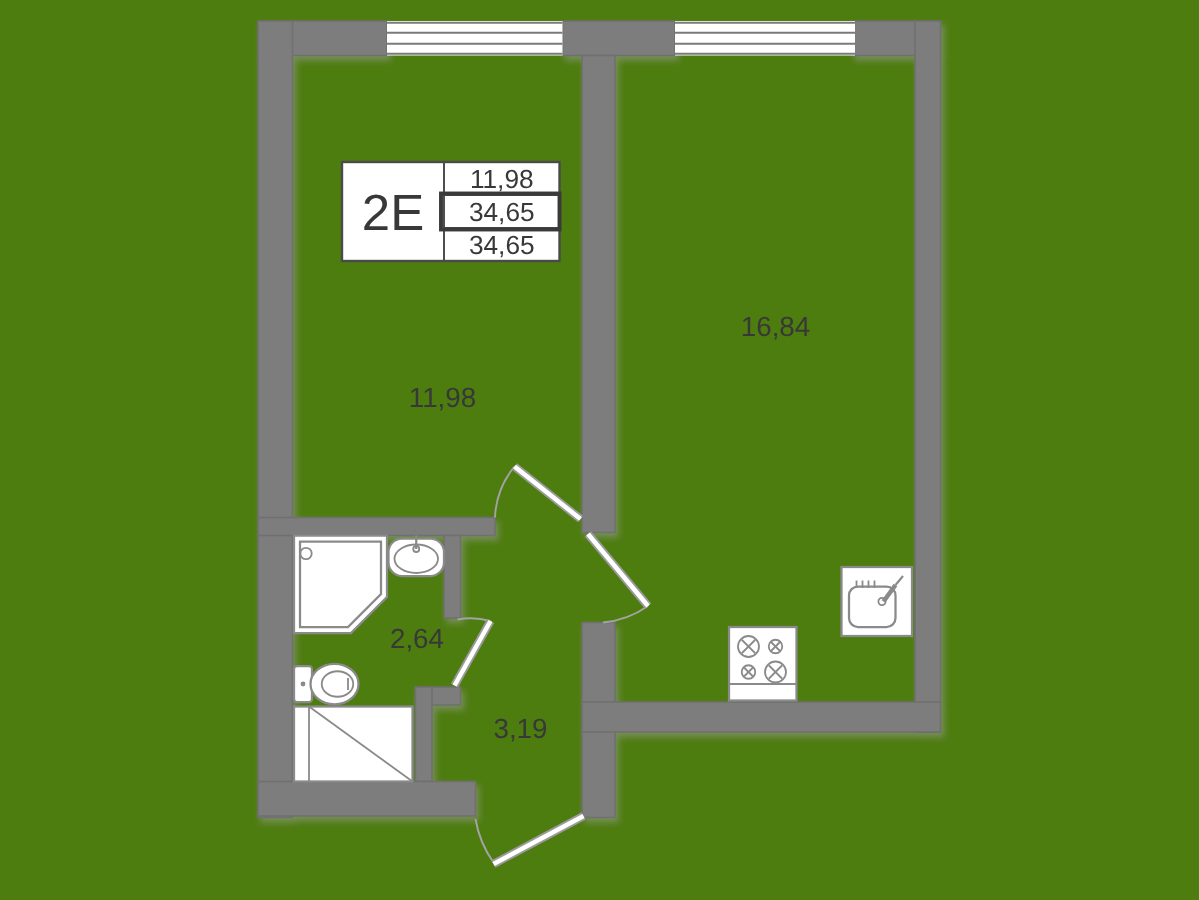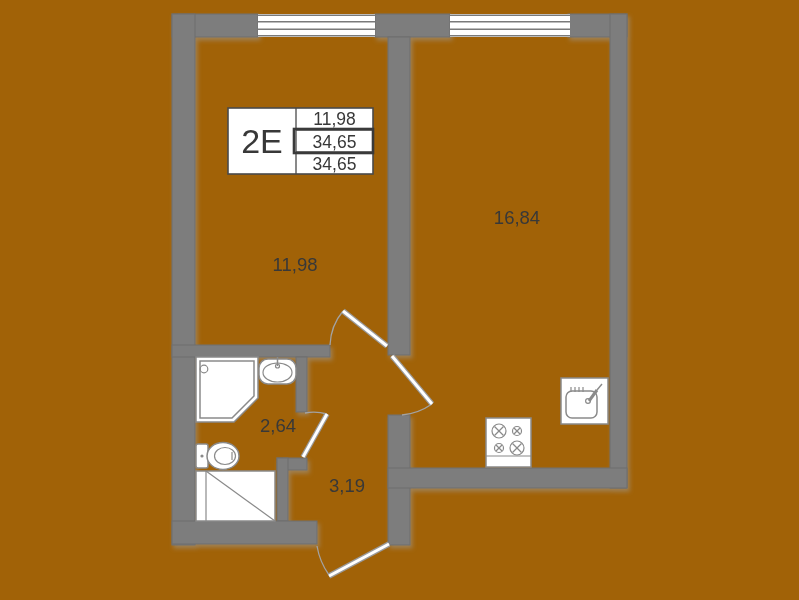--- a/index.html
+++ b/index.html
@@ -4,21 +4,21 @@
 <style>
   html, body {
     margin: 0;
     padding: 0;
     background: #ffffff;
   }
   .stage {
     position: relative;
     width: 799px;
     height: 600px;
-    background: #a16207;
+    background: #4d7c0f;
     overflow: hidden;
     font-family: "Liberation Sans", sans-serif;
   }
   svg { display: block; }
   .wall  { fill: #7d7d7d; stroke: #6f6f6f; stroke-width: 1; }
   .winbg { fill: #ffffff; }
   .winln { stroke: #7a7a7a; stroke-width: 1.4; }
   .fx    { stroke: #8a8a8a; stroke-width: 1.5; fill: #ffffff; }
   .fxln  { stroke: #8a8a8a; stroke-width: 1.5; fill: none; }
   .fxthin{ stroke: #8a8a8a; stroke-width: 1.2; fill: none; }

